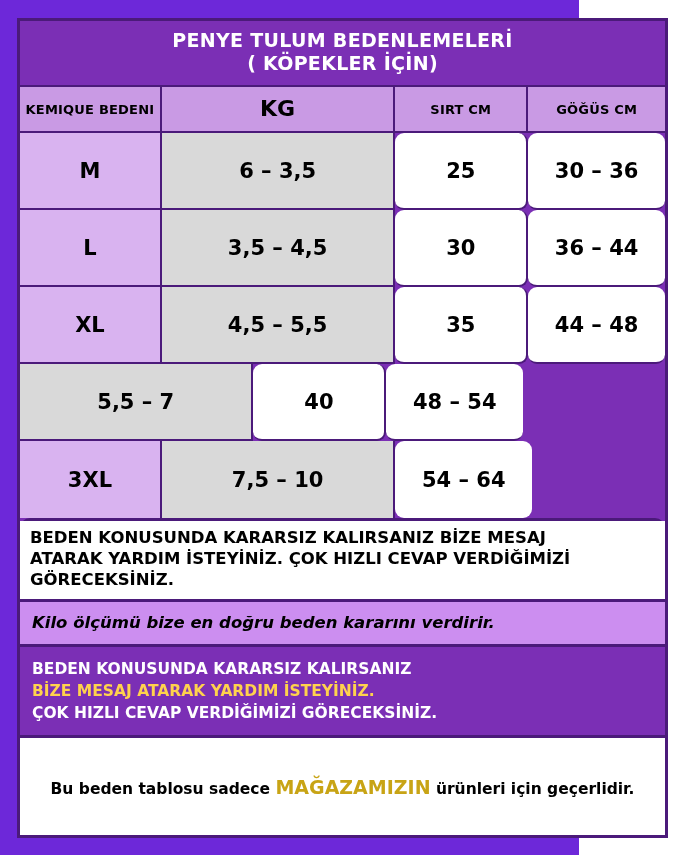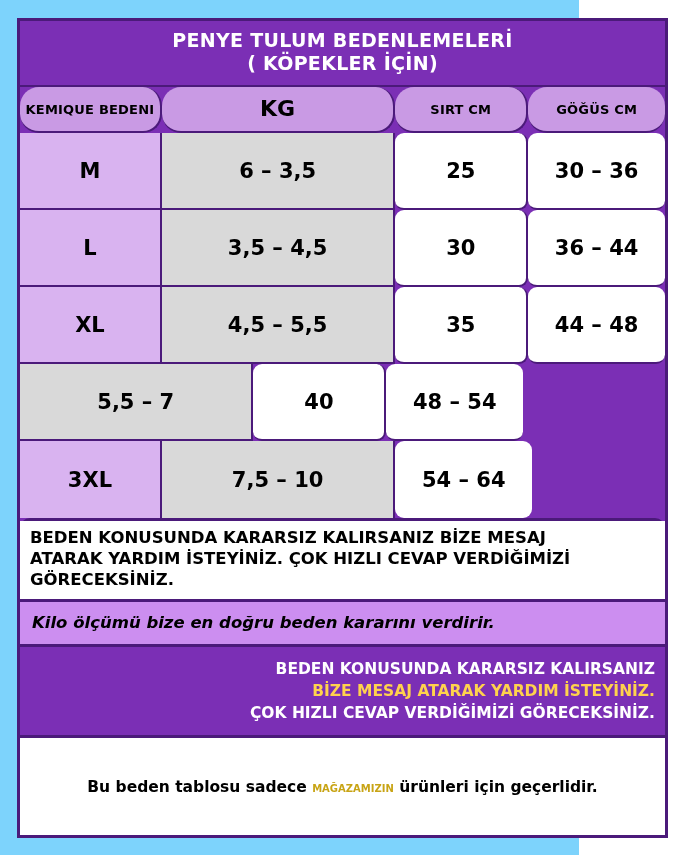--- a/index.html
+++ b/index.html
@@ -11,21 +11,21 @@
     width: 685px;
     height: 855px;
     font-family: "DejaVu Sans", "Liberation Sans", sans-serif;
     color: #000;
   }
   .sheet {
     box-sizing: border-box;
     width: 579px;
     height: 855px;
     padding: 18px 17px 17px 17px;
-    background: #7dd3fc;
+    background: #6d28d9;
   }
   .card {
     box-sizing: border-box;
     width: 651px;
     height: 820px;
     border: 3px solid #4b1a7a;
     background: #7b2fb5;
     display: flex;
     flex-direction: column;
     overflow: hidden;
@@ -73,21 +73,20 @@
   .c2 { width: 20.6%; }
   .c3 { width: 21.2%; }
 
   .header-row .cell {
     background: #c99ae4;
     font-size: 13px;
     letter-spacing: 0.2px;
     padding: 6px 2px;
     line-height: 1.2;
     height: 46px;
-    border-radius: 19px;
   }
   .header-row .cell.kg {
     font-size: 22px;
   }
 
   .body-row .cell {
     height: 77px;
     font-size: 21px;
   }
   .body-row .cell.c0 {
@@ -149,42 +148,41 @@
     background: #7b2fb5;
     padding: 11px 10px 11px 12px;
     border-bottom: 3px solid #4b1a7a;
   }
   .note-3 p {
     margin: 0;
     font-size: 15.5px;
     font-weight: bold;
     line-height: 1.42;
     color: #ffffff;
-    text-align: right;
   }
   .note-3 p.accent {
     color: #ffd24d;
   }
   .note-4 {
     background: #ffffff;
     padding: 10px 10px 10px 10px;
     text-align: center;
     flex: 1;
     display: flex;
     align-items: center;
     justify-content: center;
   }
   .note-4 p {
     margin: 0;
     font-size: 15.5px;
     font-weight: bold;
     color: #000;
   }
   .note-4 .small-caps {
-    font-size: 10px;
+    font-size: 19px;
     color: #c8a415;
     text-align: center;
   }
 </style>
 </head>
 <body>
 
 <div class="sheet">
   <div class="card">
 

